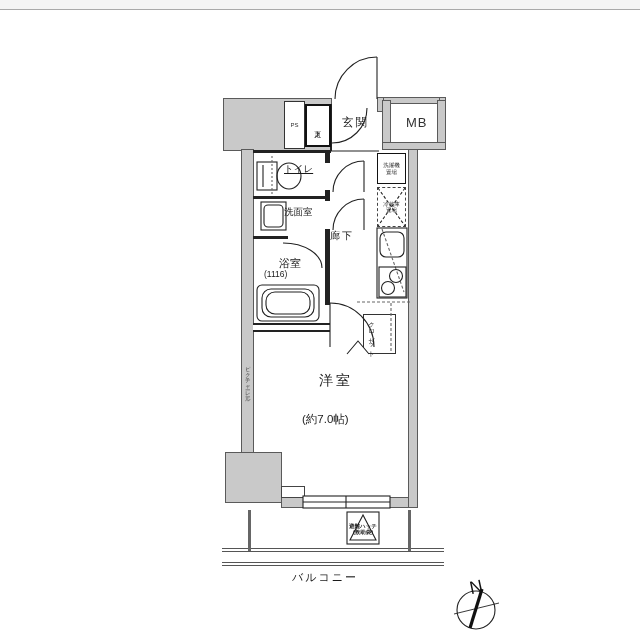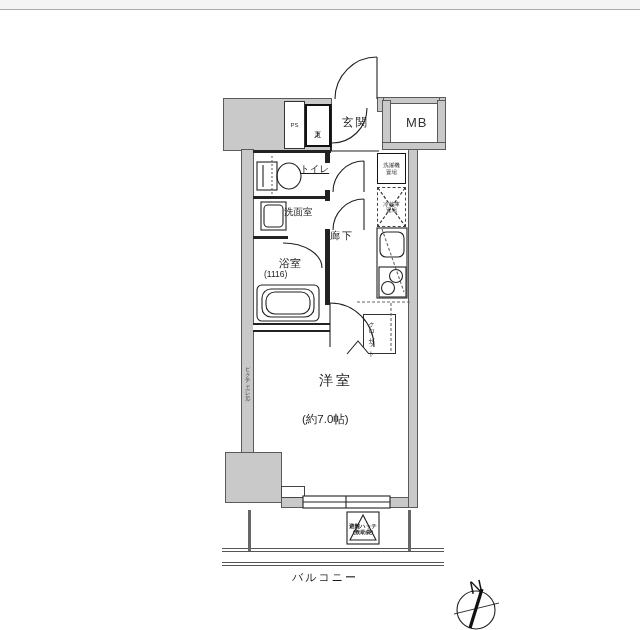--- a/index.html
+++ b/index.html
@@ -136,21 +136,21 @@
 
   <div class="thin" style="left:222px;top:548px;width:222px;height:1px;"></div>
   <div class="thin" style="left:222px;top:551px;width:222px;height:1px;"></div>
   <div class="thin" style="left:222px;top:562px;width:222px;height:1px;"></div>
   <div class="thin" style="left:222px;top:565px;width:222px;height:1px;"></div>
   <div class="thin" style="left:248px;top:510px;width:3px;height:41px;background:#666;"></div>
   <div class="thin" style="left:408px;top:510px;width:3px;height:41px;background:#666;"></div>
 
   <div class="lbl" style="left:342px;top:116px;font-size:11.5px;letter-spacing:2px;">玄関</div>
   <div class="lbl" style="left:406px;top:116px;font-size:13px;letter-spacing:1px;color:#333;">MB</div>
-  <div class="lbl" style="left:300px;top:164px;font-size:9.5px;text-decoration:underline;">トイレ</div>
+  <div class="lbl" style="left:284px;top:164px;font-size:9.5px;text-decoration:underline;">トイレ</div>
   <div class="lbl" style="left:284px;top:207px;font-size:9.5px;">洗面室</div>
   <div class="lbl" style="left:279px;top:257px;font-size:11px;">浴室</div>
   <div class="lbl" style="left:264px;top:270px;font-size:8.5px;">(1116)</div>
   <div class="lbl" style="left:330px;top:230px;font-size:10px;letter-spacing:2px;">廊下</div>
   <div class="lbl" style="left:319px;top:372px;font-size:14px;letter-spacing:3px;">洋室</div>
   <div class="lbl" style="left:302px;top:413px;font-size:11.5px;">(約7.0帖)</div>
   <div class="lbl vtxt" style="left:245px;top:362px;font-size:5.5px;color:#444;">ピクチャーレール</div>
   <div class="lbl" style="left:292px;top:524px;font-size:11px;letter-spacing:2px;margin-top:47px;">バルコニー</div>
 
 </div>

